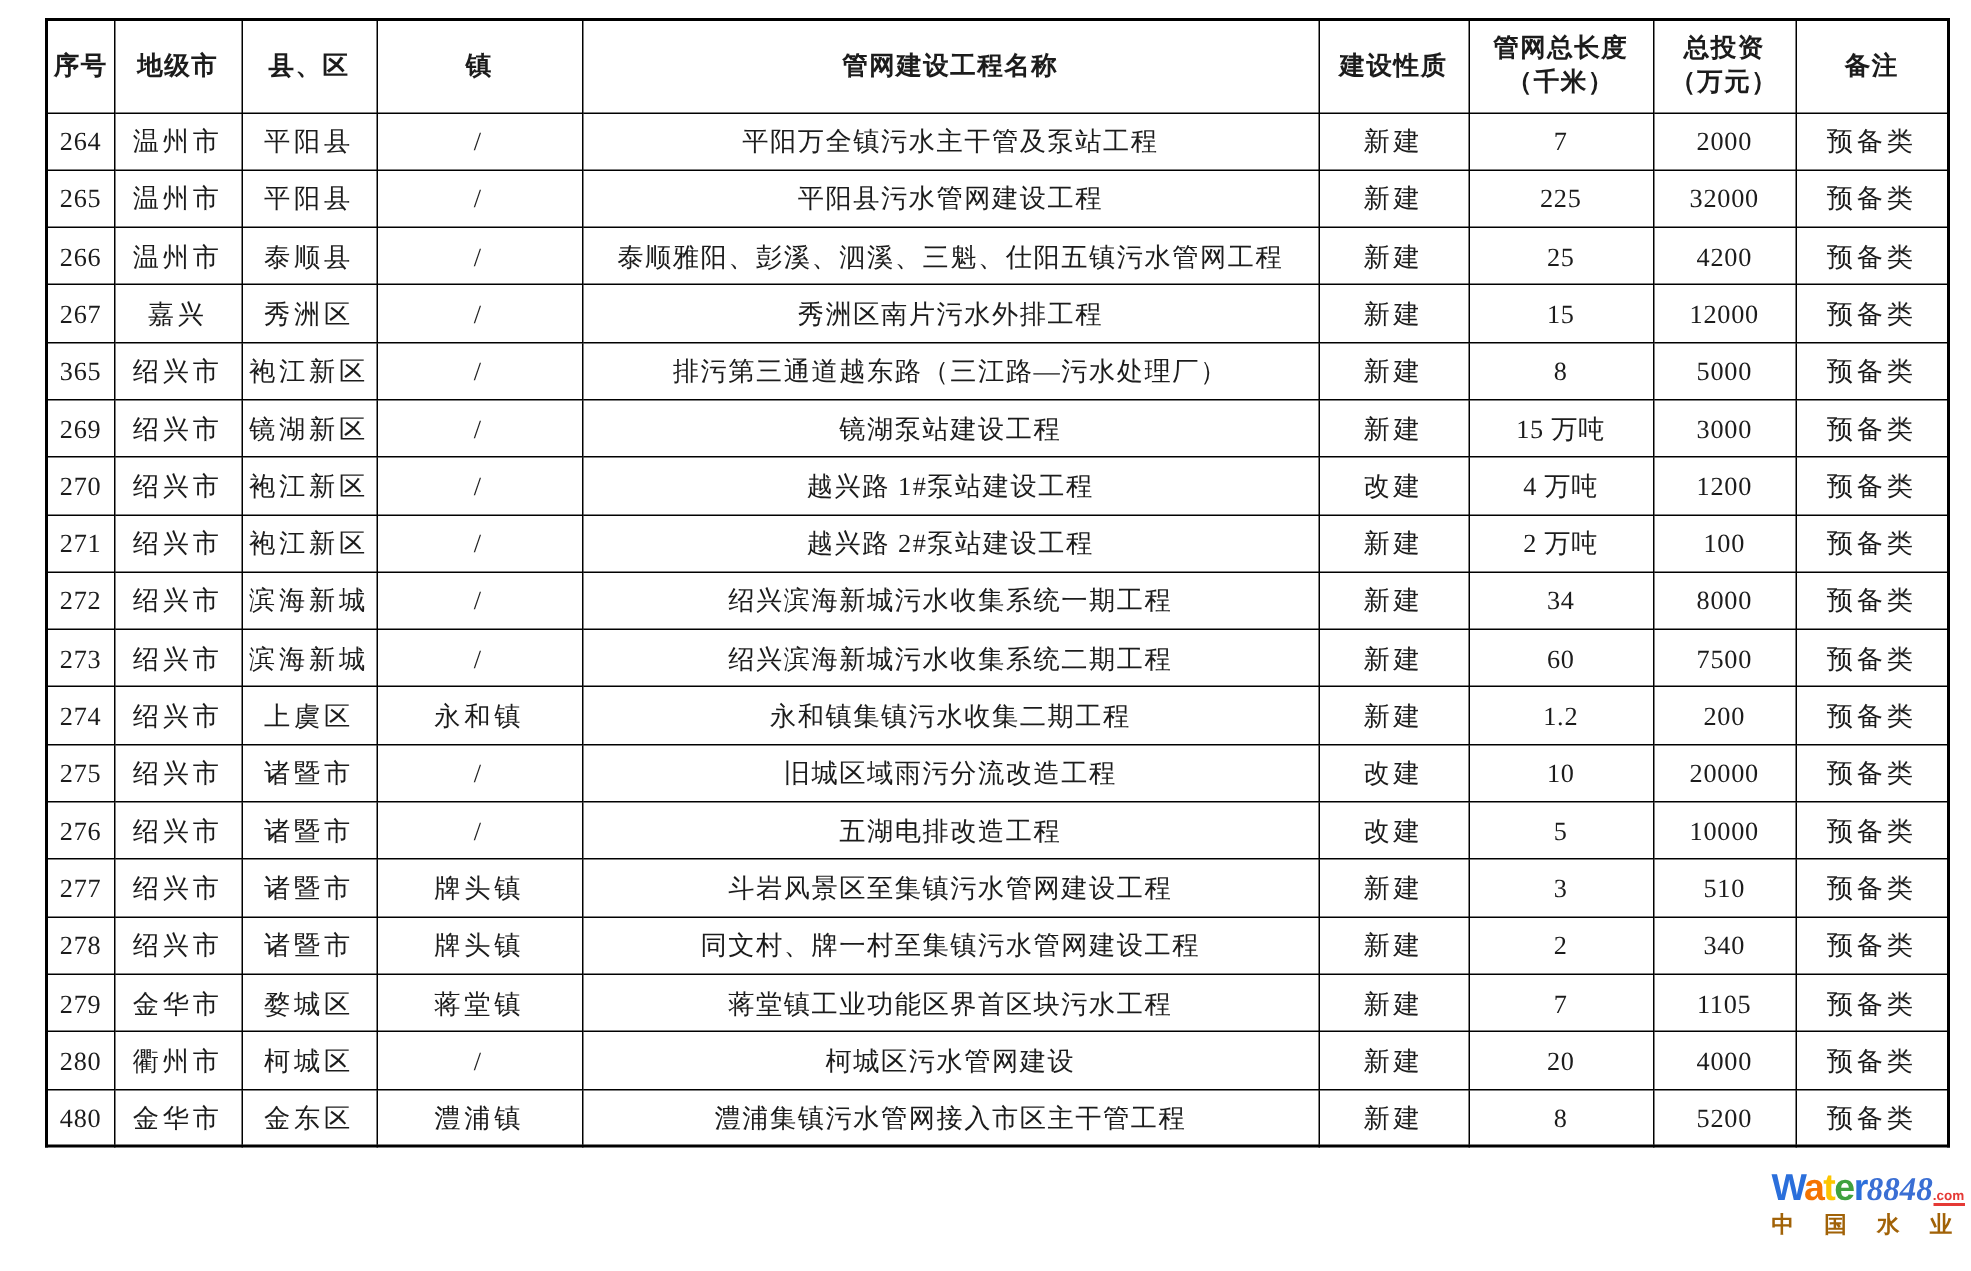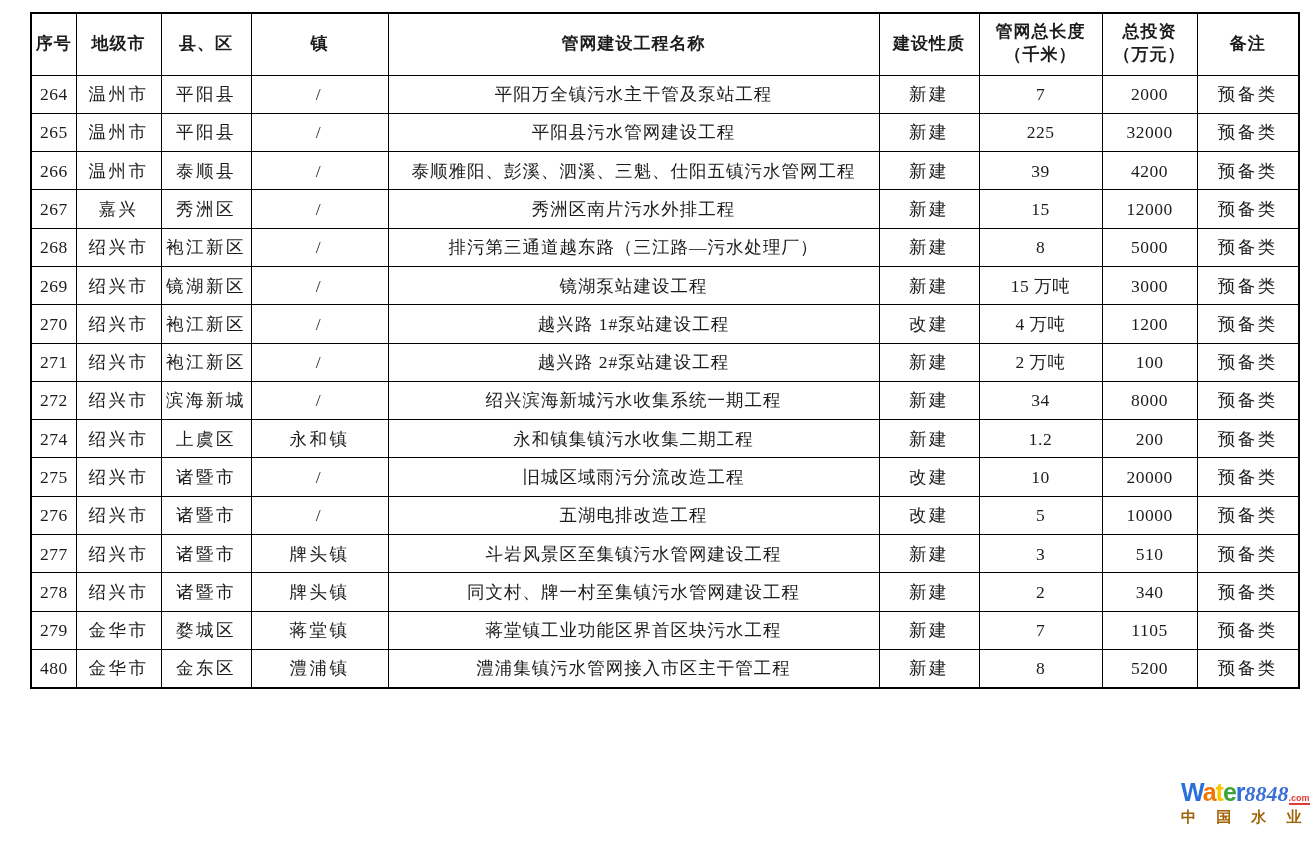--- a/index.html
+++ b/index.html
@@ -138,37 +138,37 @@
         <td class="num">32000</td>
         <td class="zh">预备类</td>
       </tr>
       <tr>
         <td class="num">266</td>
         <td class="zh">温州市</td>
         <td class="zh">泰顺县</td>
         <td class="zh">/</td>
         <td class="proj">泰顺雅阳、彭溪、泗溪、三魁、仕阳五镇污水管网工程</td>
         <td class="zh">新建</td>
-        <td class="num">39</td>
+        <td class="num">25</td>
         <td class="num">4200</td>
         <td class="zh">预备类</td>
       </tr>
       <tr>
         <td class="num">267</td>
         <td class="zh">嘉兴</td>
         <td class="zh">秀洲区</td>
         <td class="zh">/</td>
         <td class="proj">秀洲区南片污水外排工程</td>
         <td class="zh">新建</td>
         <td class="num">15</td>
         <td class="num">12000</td>
         <td class="zh">预备类</td>
       </tr>
       <tr>
-        <td class="num">268</td>
+        <td class="num">365</td>
         <td class="zh">绍兴市</td>
         <td class="zh">袍江新区</td>
         <td class="zh">/</td>
         <td class="proj">排污第三通道越东路（三江路—污水处理厂）</td>
         <td class="zh">新建</td>
         <td class="num">8</td>
         <td class="num">5000</td>
         <td class="zh">预备类</td>
       </tr>
       <tr>
@@ -206,20 +206,31 @@
       </tr>
       <tr>
         <td class="num">272</td>
         <td class="zh">绍兴市</td>
         <td class="zh">滨海新城</td>
         <td class="zh">/</td>
         <td class="proj">绍兴滨海新城污水收集系统一期工程</td>
         <td class="zh">新建</td>
         <td class="num">34</td>
         <td class="num">8000</td>
+        <td class="zh">预备类</td>
+      </tr>
+      <tr>
+        <td class="num">273</td>
+        <td class="zh">绍兴市</td>
+        <td class="zh">滨海新城</td>
+        <td class="zh">/</td>
+        <td class="proj">绍兴滨海新城污水收集系统二期工程</td>
+        <td class="zh">新建</td>
+        <td class="num">60</td>
+        <td class="num">7500</td>
         <td class="zh">预备类</td>
       </tr>
       <tr>
         <td class="num">274</td>
         <td class="zh">绍兴市</td>
         <td class="zh">上虞区</td>
         <td class="zh">永和镇</td>
         <td class="proj">永和镇集镇污水收集二期工程</td>
         <td class="zh">新建</td>
         <td class="num">1.2</td>
@@ -272,20 +283,31 @@
       </tr>
       <tr>
         <td class="num">279</td>
         <td class="zh">金华市</td>
         <td class="zh">婺城区</td>
         <td class="zh">蒋堂镇</td>
         <td class="proj">蒋堂镇工业功能区界首区块污水工程</td>
         <td class="zh">新建</td>
         <td class="num">7</td>
         <td class="num">1105</td>
+        <td class="zh">预备类</td>
+      </tr>
+      <tr>
+        <td class="num">280</td>
+        <td class="zh">衢州市</td>
+        <td class="zh">柯城区</td>
+        <td class="zh">/</td>
+        <td class="proj">柯城区污水管网建设</td>
+        <td class="zh">新建</td>
+        <td class="num">20</td>
+        <td class="num">4000</td>
         <td class="zh">预备类</td>
       </tr>
       <tr>
         <td class="num">480</td>
         <td class="zh">金华市</td>
         <td class="zh">金东区</td>
         <td class="zh">澧浦镇</td>
         <td class="proj">澧浦集镇污水管网接入市区主干管工程</td>
         <td class="zh">新建</td>
         <td class="num">8</td>

